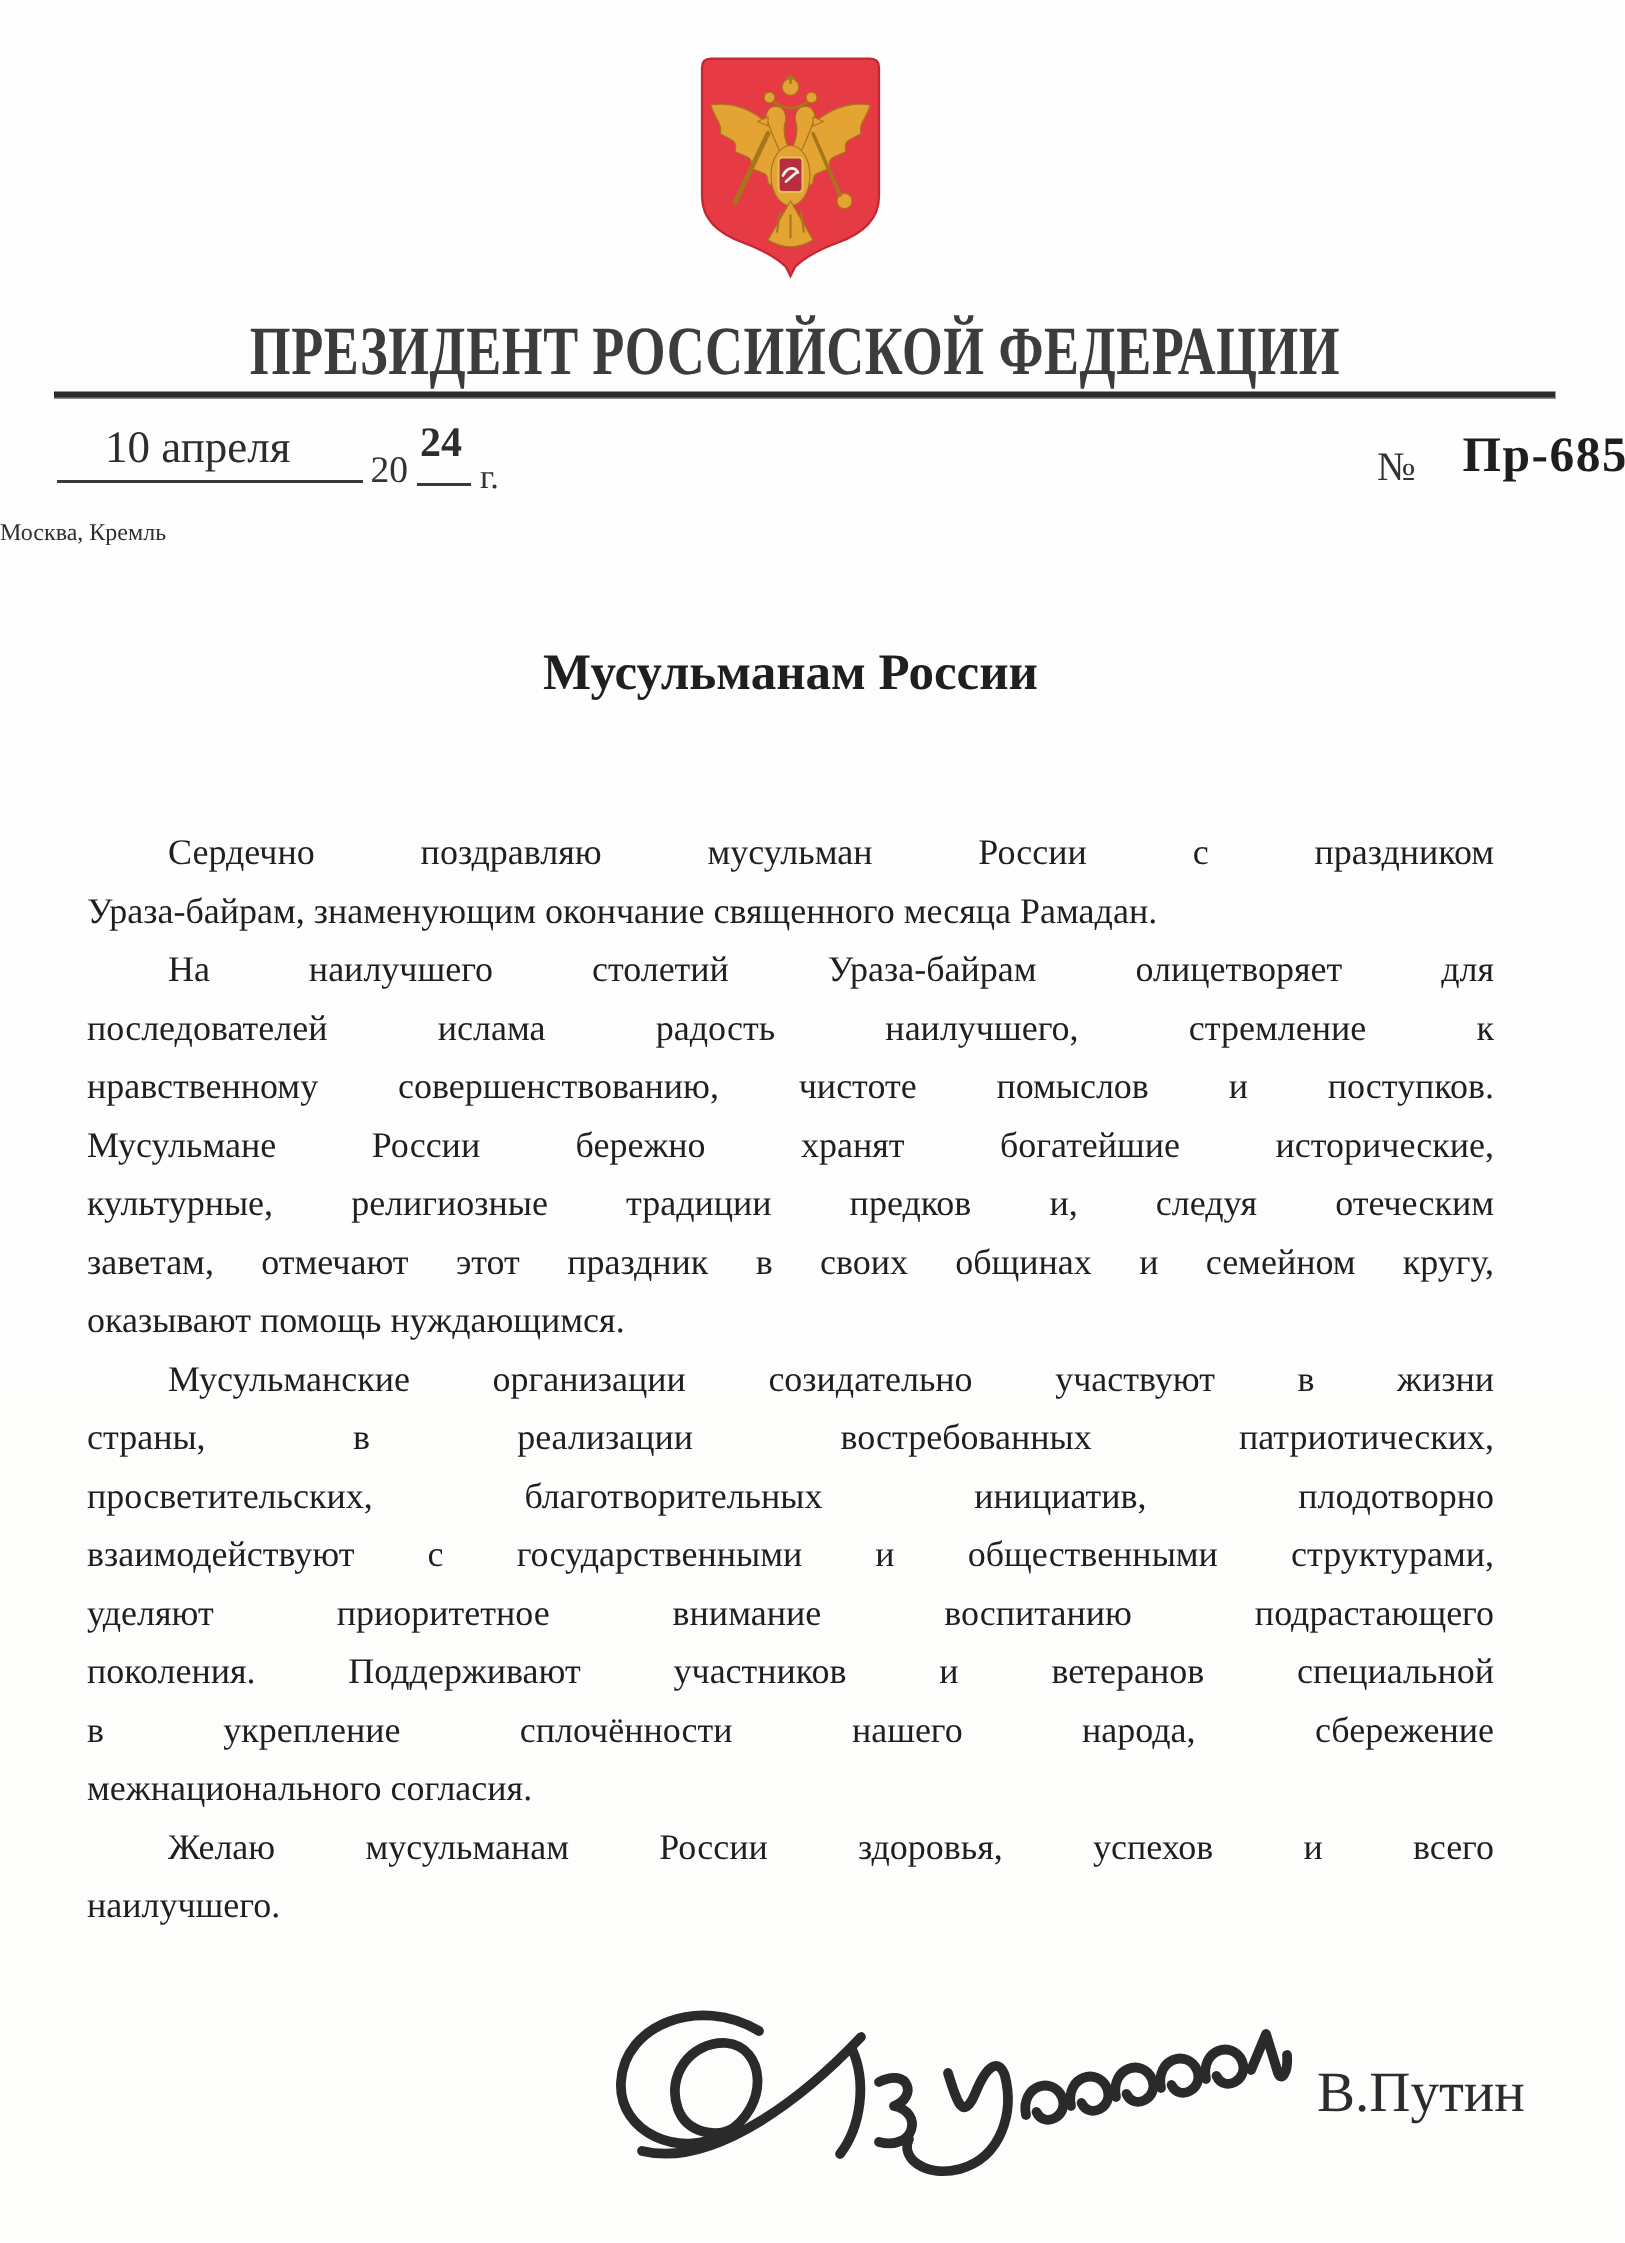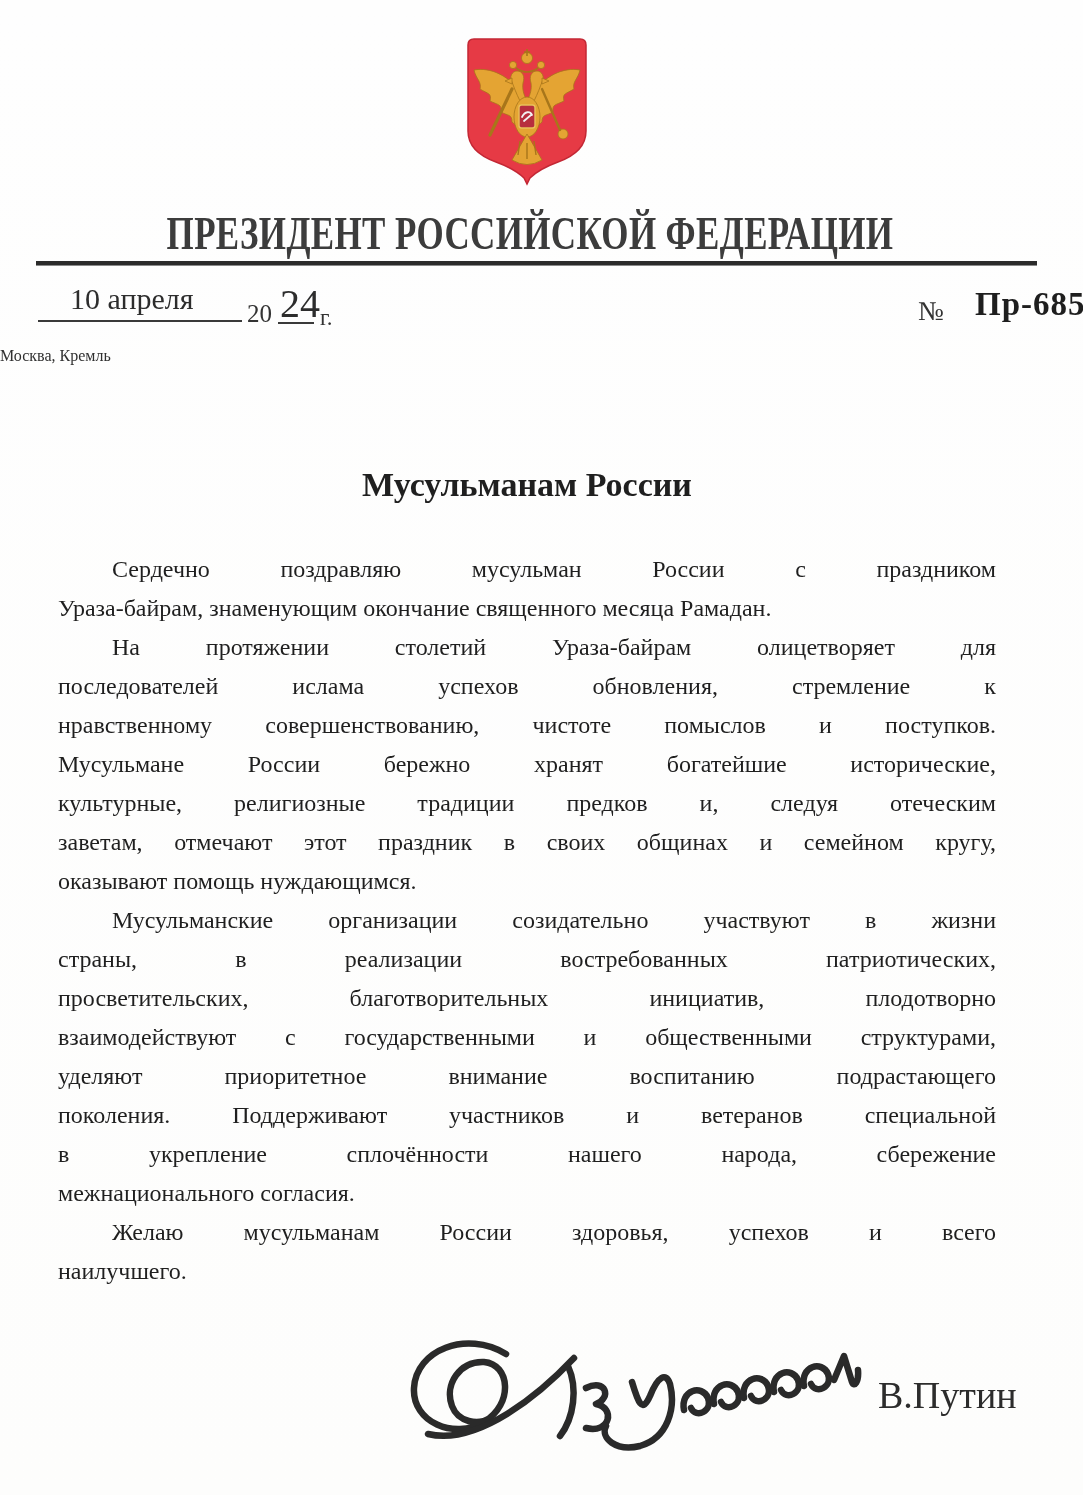--- a/index.html
+++ b/index.html
@@ -25,28 +25,28 @@
     transform:scaleX(0.76);
     transform-origin:50% 50%;
     white-space:nowrap;
   }
   .rule{left:36px;top:261px;width:1001px;height:4px;background:#2b2b2b;border-bottom:1px solid #8a8a8a;}
 
   .date-value{left:70px;top:282px;font-size:30px;color:#2d2d2d;}
   .uline{border-bottom:2px solid #3a3a3a;height:0;}
   .uline-1{left:38px;top:320px;width:204px;}
   .century{left:247px;top:300px;font-size:25px;color:#333;text-align:center;}
-  .year{left:280px;top:280px;font-size:40px;color:#2d2d2d;}
+  .year{left:280px;top:280px;font-size:28px;color:#2d2d2d;font-weight:bold;}
   .uline-2{left:278px;top:322px;width:36px;}
   .year-suffix{left:320px;top:305px;font-size:23px;color:#333;}
   .num-sign{left:918px;top:296px;font-size:27px;color:#333;}
   .doc-number{left:975px;top:286px;font-size:33px;font-weight:700;color:#1e1e1e;letter-spacing:1px;}
   .place{left:0;width:1054px;top:347px;text-align:left;font-size:16px;color:#303030;}
 
-  .addressee{left:58px;width:938px;top:430px;text-align:center;font-size:34px;font-weight:700;color:#1f1f1f;margin-top:36px;}
+  .addressee{left:58px;width:938px;top:430px;text-align:center;font-size:34px;font-weight:700;color:#1f1f1f;}
 
   
   .letter-body{left:58px;top:550px;width:938px;font-size:24px;color:#1f1f1f;}
   .bline{
     height:39px;line-height:39px;
     text-align:justify;
     text-align-last:justify;
     white-space:normal;
   }
   .bline.indent{padding-left:54px;}
@@ -109,22 +109,22 @@
   <span class="abs num-sign">№</span>
   <span class="abs doc-number">Пр-685</span>
 
   <div class="abs place">Москва, Кремль</div>
 
   <div class="abs addressee">Мусульманам России</div>
 
   <div class="abs letter-body">
       <div class="bline indent">Сердечно поздравляю мусульман России с праздником</div>
       <div class="bline lastline">Ураза-байрам, знаменующим окончание священного месяца Рамадан.</div>
-      <div class="bline indent">На протяжении столетий Ураза-байрам олицетворяет для</div>
-      <div class="bline">последователей ислама успехов обновления, стремление к</div>
+      <div class="bline indent">На наилучшего столетий Ураза-байрам олицетворяет для</div>
+      <div class="bline">последователей ислама радость наилучшего, стремление к</div>
       <div class="bline">нравственному совершенствованию, чистоте помыслов и поступков.</div>
       <div class="bline">Мусульмане России бережно хранят богатейшие исторические,</div>
       <div class="bline">культурные, религиозные традиции предков и, следуя отеческим</div>
       <div class="bline">заветам, отмечают этот праздник в своих общинах и семейном кругу,</div>
       <div class="bline lastline">оказывают помощь нуждающимся.</div>
       <div class="bline indent">Мусульманские организации созидательно участвуют в жизни</div>
       <div class="bline">страны, в реализации востребованных патриотических,</div>
       <div class="bline">просветительских, благотворительных инициатив, плодотворно</div>
       <div class="bline">взаимодействуют с государственными и общественными структурами,</div>
       <div class="bline">уделяют приоритетное внимание воспитанию подрастающего</div>

